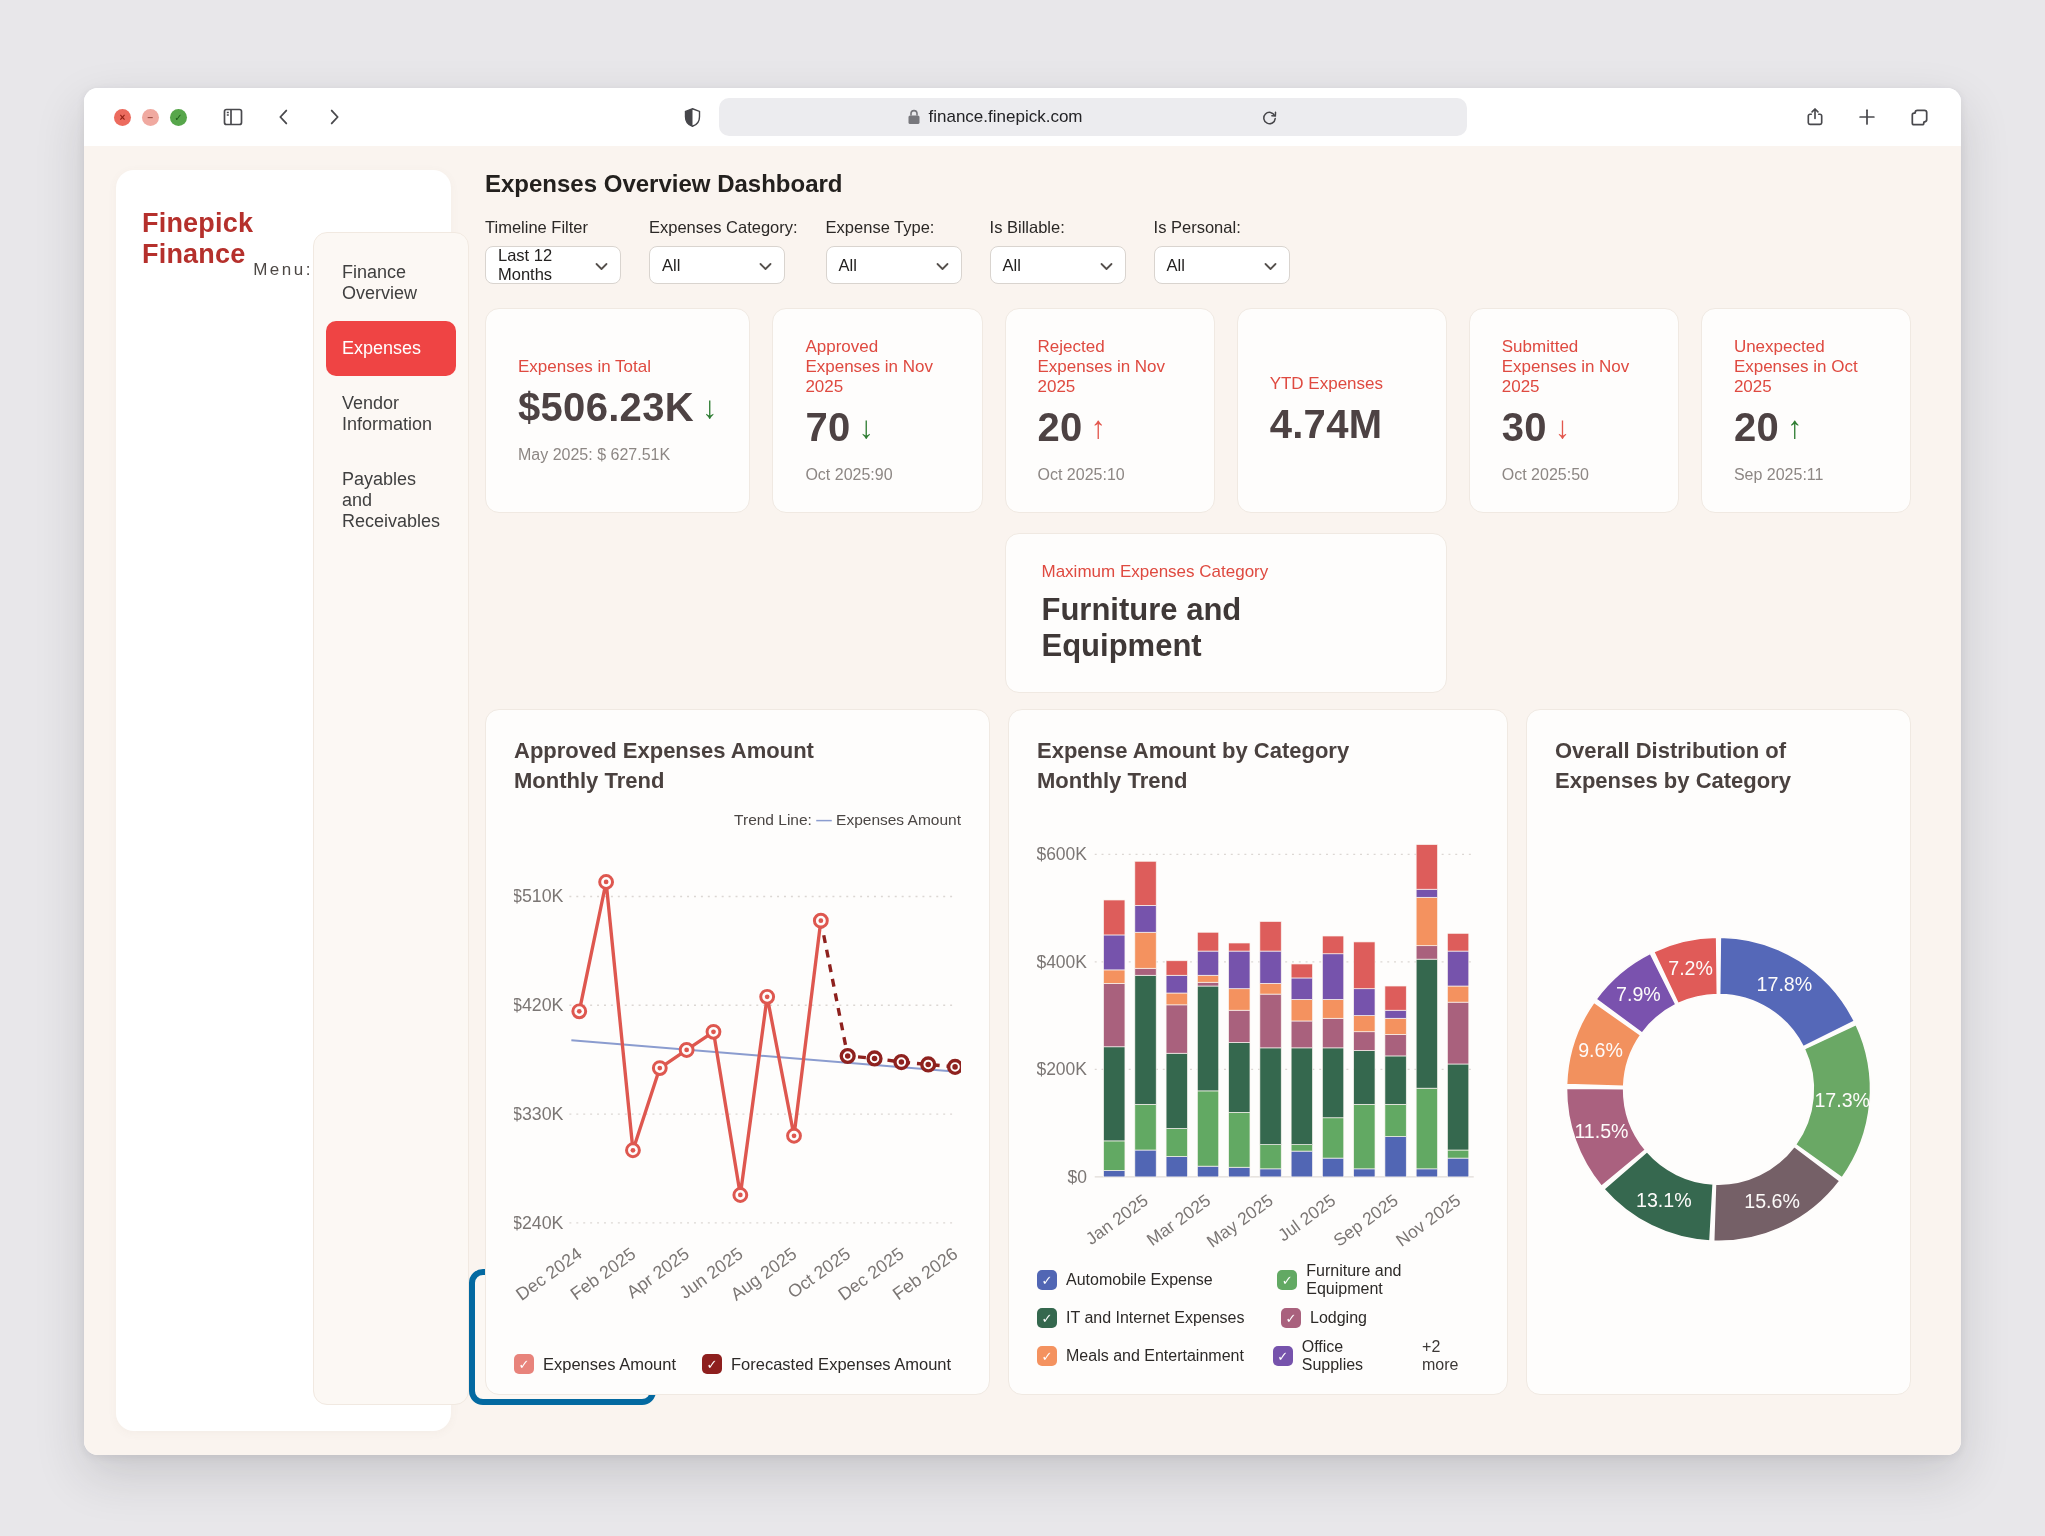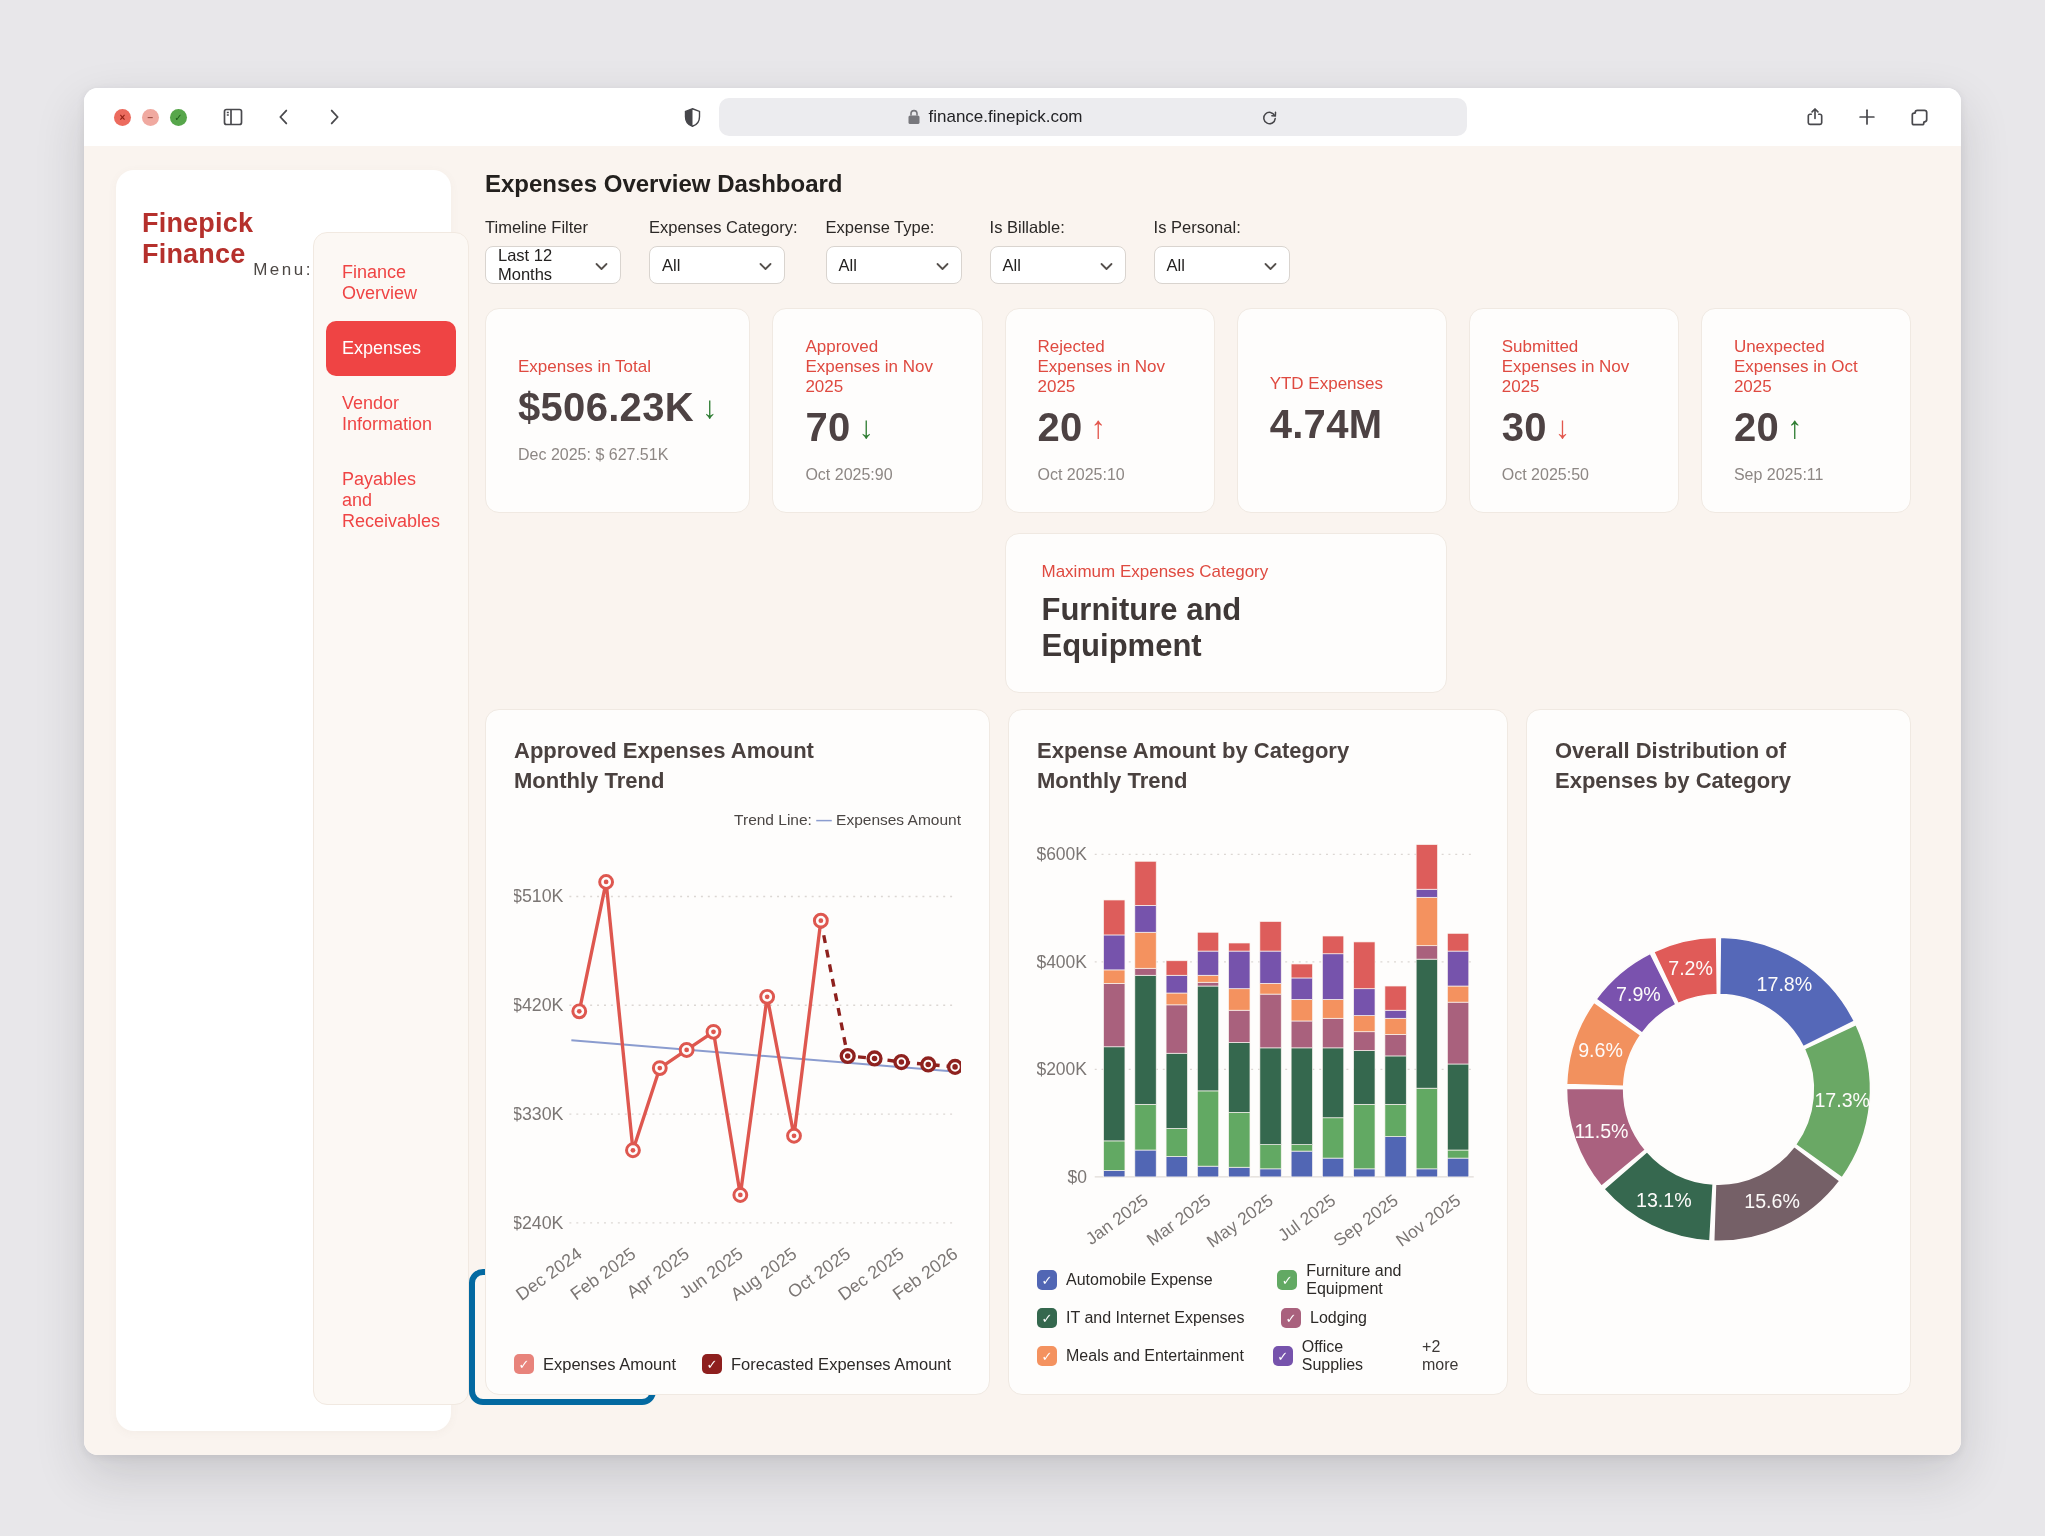--- a/index.html
+++ b/index.html
@@ -31,21 +31,21 @@
   
   .content { flex:1; display:flex; background:#faf4ef; padding:24px 50px 24px 32px; gap:34px; min-height:0; }
 
   
   .sidebar { width:335px; flex:0 0 335px; background:#ffffff; border-radius:18px; padding:38px 26px 26px;
              display:flex; box-shadow:0 2px 10px rgba(120,90,70,.05); }
   .brand { font-size:27px; font-weight:700; color:#b5302c; letter-spacing:.2px; }
   .brand-underline { width:30px; height:3px; background:#cf4a42; border-radius:2px; margin-top:7px; }
   .menu-label { margin-top:52px; font-size:17px; color:#4d4845; letter-spacing:2.5px; }
   .menu-box { margin-top:24px; background:#fcf8f4; border:1px solid #f1e9e1; border-radius:14px; padding:12px 12px; }
-  .menu-item { font-size:18px; color:#ef4444; padding:17px 16px; border-radius:10px; cursor:default; }
+  .menu-item { font-size:18px; color:#404040; padding:17px 16px; border-radius:10px; cursor:default; }
   .menu-item.active { background:#ef4444; color:#ffffff; }
   .side-footer { margin-top:auto; background:#fcf8f4; border:6px solid #0369a1; border-radius:14px; padding:16px 18px; }
   .side-footer .row { display:flex; align-items:center; gap:14px; font-size:17.5px; color:#3e3937; padding:12px 4px; }
   .side-footer svg { display:block; color:#4a4541; }
 
   
   .main { flex:1; min-width:0; display:flex; flex-direction:column; }
   .page-title { font-size:24px; font-weight:700; color:#23201e; }
   .filters { display:flex; gap:28px; margin-top:20px; }
   .filter-label { font-size:16.5px; color:#2b2826; margin-bottom:9px; }
@@ -247,21 +247,21 @@
           </div>
         </div>
 
       <div class="kpi-grid" id="kpi-grid">
         <div class="card kpi">
             <div class="kpi-title">Expenses in Total</div>
             <div class="kpi-value-row">
               <span class="kpi-value">$506.23K</span>
               <span class="kpi-arrow" style="color: rgb(47, 125, 51);">↓</span>
             </div>
-            <div class="kpi-sub">Dec 2025: $ 627.51K</div>
+            <div class="kpi-sub">May 2025: $ 627.51K</div>
           </div>
           <div class="card kpi">
             <div class="kpi-title">Approved Expenses in Nov 2025</div>
             <div class="kpi-value-row">
               <span class="kpi-value">70</span>
               <span class="kpi-arrow" style="color: rgb(47, 125, 51);">↓</span>
             </div>
             <div class="kpi-sub">Oct 2025:90</div>
           </div>
           <div class="card kpi">

